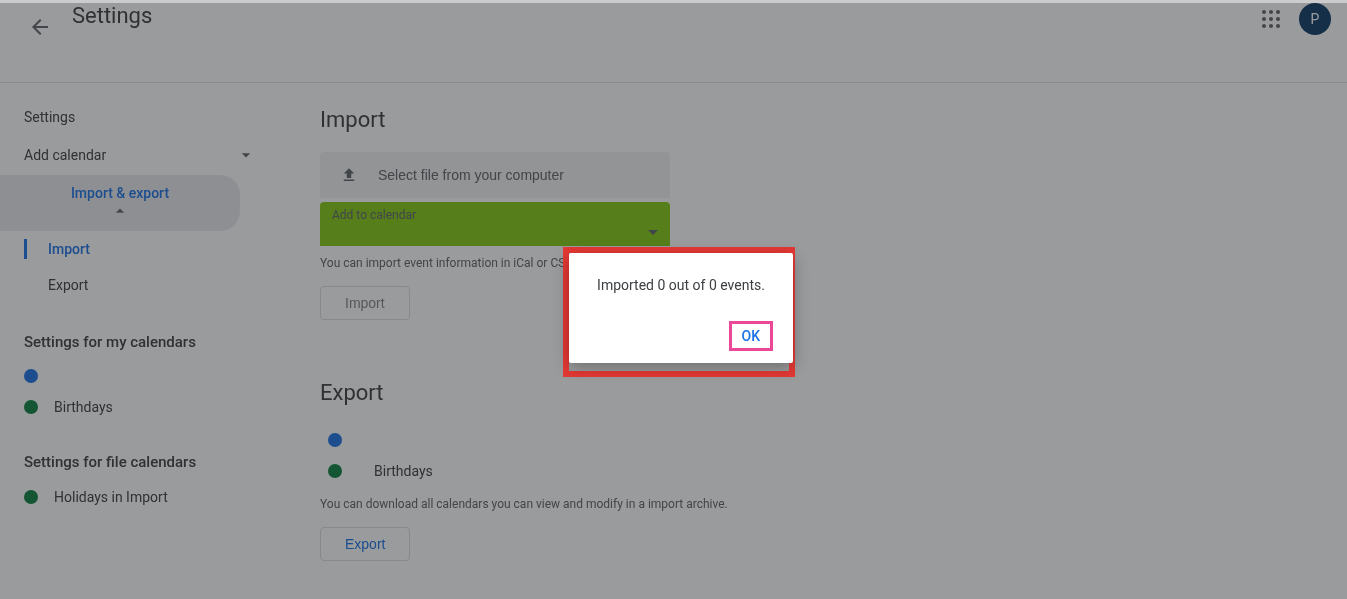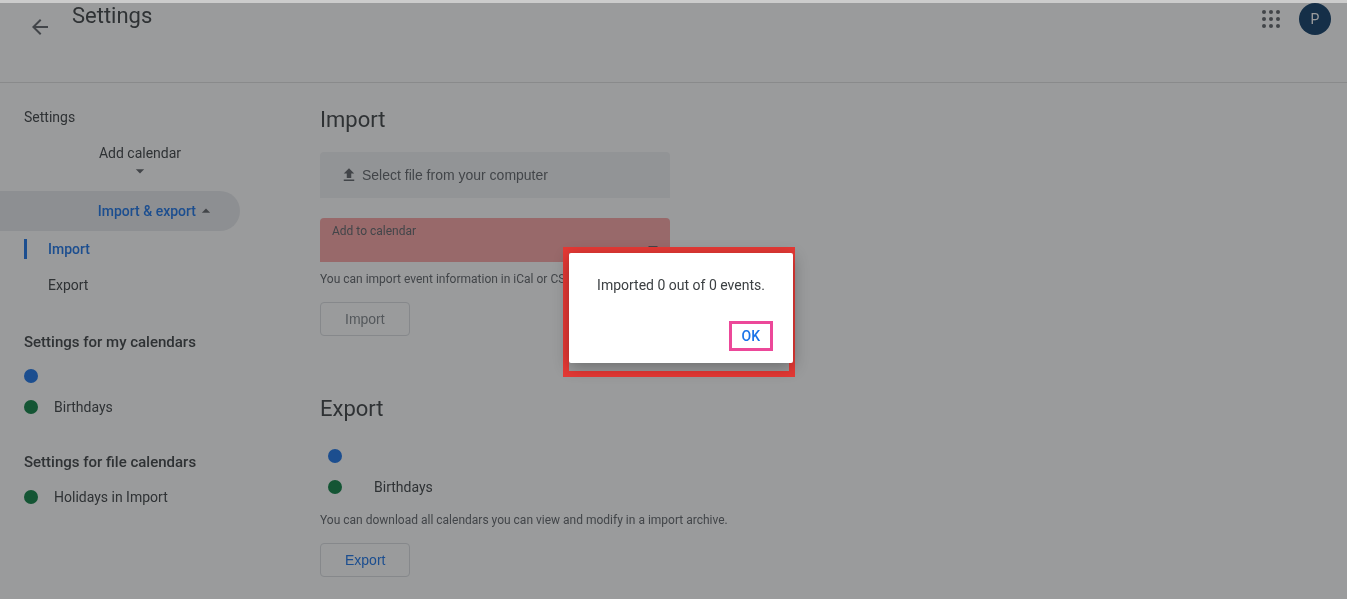--- a/index.html
+++ b/index.html
@@ -13,41 +13,41 @@
     .page-title { font-size: 22px; color: #3c4043; margin-left: 8px; font-weight: 400; }
     .header-right { margin-left: auto; display: flex; align-items: center; gap: 16px; }
     .apps-grid { width: 24px; height: 24px; cursor: pointer; }
     .apps-grid svg { fill: #5f6368; }
     .avatar { width: 32px; height: 32px; border-radius: 50%; background: #0d3b66; color: #fff; display: flex; align-items: center; justify-content: center; font-size: 14px; cursor: pointer; }
     
     .content-wrap { display: flex; }
     
     .sidebar { width: 280px; padding: 16px 0; }
     .side-item { padding: 10px 24px; font-size: 14px; color: #3c4043; cursor: pointer; display: flex; align-items: center; justify-content: space-between; }
-    .side-item-expand { position: relative; border-radius: 0 20px 20px 0; flex-direction: column; }
-    .side-item-active { background: #e8eaed; color: #1a73e8; border-radius: 0 20px 20px 0; padding: 10px 24px; font-size: 14px; font-weight: 500; display: flex; align-items: center; justify-content: flex-end; cursor: pointer; margin-right: 40px; }
+    .side-item-expand { position: relative; border-radius: 0 20px 20px 0; }
+    .side-item-active { background: #e8eaed; color: #1a73e8; border-radius: 0 20px 20px 0; padding: 10px 24px; font-size: 14px; font-weight: 500; display: flex; align-items: center; justify-content: flex-start; cursor: pointer; margin-right: 40px; flex-direction: column; }
     .side-sub { padding: 10px 24px 10px 48px; font-size: 14px; color: #3c4043; cursor: pointer; position: relative; }
     .side-sub.active { color: #1a73e8; font-weight: 500; }
     .side-sub.active::before { content: ''; position: absolute; left: 24px; top: 8px; bottom: 8px; width: 3px; background: #1a73e8; }
     .chevron { width: 20px; height: 20px; }
     .chevron svg { fill: #5f6368; }
     
     .side-section-title { padding: 10px 24px; font-size: 15px; color: #3c4043; font-weight: 500; margin-top: 20px; }
     .cal-row { padding: 8px 24px 8px 24px; display: flex; align-items: center; gap: 16px; font-size: 14px; color: #3c4043; cursor: pointer; }
     .dot { width: 14px; height: 14px; border-radius: 50%; flex-shrink: 0; }
     .dot-blue { background: #1a73e8; }
     .dot-green { background: #0b8043; }
     
     .main { flex: 1; padding: 24px 40px; }
     .section-title { font-size: 22px; color: #3c4043; font-weight: 400; margin-bottom: 20px; }
-    .file-btn { display: inline-flex; align-items: center; gap: 4px; background: #f1f3f4; border: none; padding: 14px 20px; width: 350px; text-align: left; font-size: 14px; color: #5f6368; cursor: pointer; border-radius: 4px 4px 0 0; }
+    .file-btn { display: inline-flex; align-items: center; gap: 20px; background: #f1f3f4; border: none; padding: 14px 20px; width: 350px; text-align: left; font-size: 14px; color: #5f6368; cursor: pointer; border-radius: 4px 4px 0 0; }
     .upload-icon { width: 18px; height: 18px; }
     .upload-icon svg { fill: #5f6368; }
     
-    .select-wrap { width: 350px; background: #fca5a5; margin-top: 20px; padding: 6px 12px 8px 12px; position: relative; border-radius: 4px 4px 0 0; }
+    .select-wrap { width: 350px; background: #84cc16; margin-top: 4px; padding: 6px 12px 8px 12px; position: relative; border-radius: 4px 4px 0 0; }
     .select-label { font-size: 12px; color: #5f6368; }
     .select-value { font-size: 14px; color: #3c4043; overflow: hidden; height: 16px; }
     .select-caret { position: absolute; right: 12px; top: 18px; }
     .select-caret svg { width: 10px; height: 5px; fill: #5f6368; }
     
     .help-text { font-size: 12px; color: #5f6368; margin-top: 10px; }
     .action-btn { margin-top: 16px; border: 1px solid #dadce0; background: #fff; padding: 8px 24px; font-size: 14px; color: #80868b; border-radius: 4px; cursor: pointer; }
     .action-btn.primary { color: #1a73e8; }
     
     .export-section { margin-top: 60px; }

